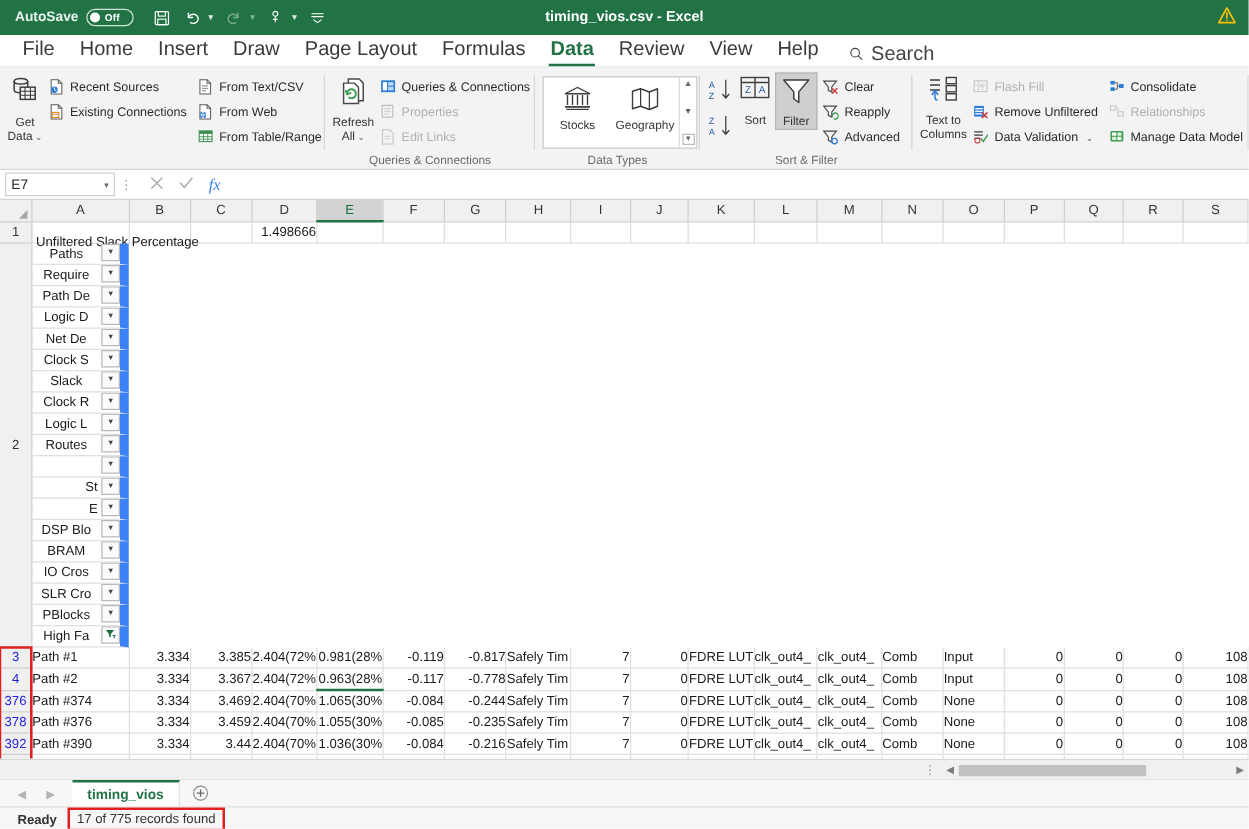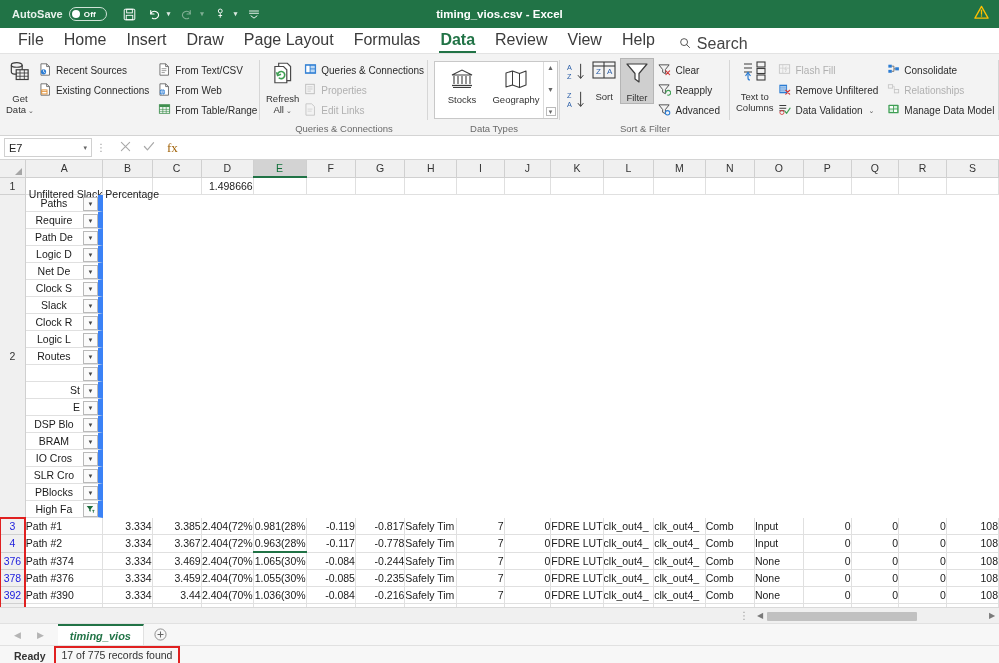--- a/index.html
+++ b/index.html
@@ -114,21 +114,21 @@
     border-bottom: 1px solid #d4d4d4; font-size: 11px;
   }
   .namebox {
     width: 88px; height: 19px; margin-left: 4px; border: 1px solid #d0d0d0;
     display: flex; align-items: center; padding: 0 4px; background:#fff;
     justify-content: space-between; font-size: 11px; color:#222;
   }
   .namebox .caret { font-size: 7px; color:#666; }
   .fb-dots { width: 18px; text-align:center; color:#9a9a9a; font-size: 10px; }
   .fb-btns { display:flex; align-items:center; gap: 12px; padding: 0 10px; color:#a9a9a9; font-size: 12px; }
-  .fb-btns .fx { color:#a16207; font-family: "Liberation Serif", serif; font-size: 13px; }
+  .fb-btns .fx { color:#3b82f6; font-style: italic; font-family: "Liberation Serif", serif; font-size: 13px; }
   .fb-input { flex:1; font-size: 11.5px; color:#222; padding-left: 6px; border-left: 1px solid #e0e0e0; height: 19px; line-height: 19px; }
 
   
   .gridwrap { position: relative; height: 447px; overflow: hidden; background:#fff; }
   table.grid { border-collapse: collapse; table-layout: fixed; }
   table.grid td, table.grid th { padding: 0; margin: 0; }
 
   .colhdr {
     height: 17px; background: #f0f0f0; border: 1px solid #d0d0d0;
     border-top: none; border-left: none;
@@ -153,24 +153,24 @@
   }
   .rowhdr.filtered { color: #2222dd; }
   .cell {
     height: 17px; border-right: 1px solid #e0e0e0; border-bottom: 1px solid #e0e0e0;
     font-size: 10.5px; color: #1a1a1a; line-height: 16px;
     overflow: hidden; white-space: nowrap; padding: 0 3px;
   }
   .cell.num { text-align: right; }
   .cell.txt { text-align: left; }
   .hdrcell {
-    height: 17px; border-right: 5px solid #3b82f6; border-bottom: 1px solid #e0e0e0;
+    height: 17px; border-right: 7px solid #3b82f6; border-bottom: 1px solid #e0e0e0;
     font-size: 10.5px; color:#1a1a1a; line-height: 16px;
     overflow: hidden; white-space: nowrap;
-    display: flex; align-items: flex-end; padding-left: 3px; position: relative;
+    display: flex; align-items: flex-start; padding-left: 3px; position: relative;
   }
   .hdrcell .ht { flex:1; overflow:hidden; text-overflow: clip; white-space: nowrap; text-align: center; }
   .hdrcell .ht.r { text-align: right; padding-right: 2px; }
   .fbtn {
     width: 15px; height: 14px; border: 1px solid #b9b9b9; background: #fbfbfb;
     display: inline-flex; align-items: center; justify-content: center;
     font-size: 6px; color: #444; margin-left: 1px; flex: 0 0 auto;
   }
   .fbtn.on { color: #1a6b3a; }
   .cell.selected {
@@ -190,21 +190,20 @@
   .hs-track { flex:1; height: 12px; background: #f0f0f0; position: relative; }
   .sheettabs {
     height: 22px; background: #f7f7f7; display:flex; align-items: stretch;
     border-top: 1px solid #e1e1e1; font-size: 11px;
   }
   .navarrows { display:flex; align-items:center; gap: 16px; padding: 0 14px; color:#b4b4b4; font-size: 9px; }
   .sheettab {
     display:flex; align-items:center; padding: 0 12px; color:#217346; font-weight: bold;
     background: #fff; border-right: 1px solid #e1e1e1; border-top: 2px solid #217346;
     font-size: 11px;
-    font-style: italic;
   }
   .addsheet { display:flex; align-items:center; padding: 0 10px; color:#666; font-size: 13px; }
   .statusbar {
     height: 20px; background: #f7f7f7; border-top: 1px solid #e1e1e1;
     display:flex; align-items:center; font-size: 10.5px; color:#333; padding-left: 6px;
   }
   .status-ready { padding: 0 8px; font-weight: bold; }
   .records-badge {
     border: 2px solid #e02020; padding: 1px 6px; font-size: 10.5px; color: #333;
     line-height: 13px; background: #f7f7f7;

